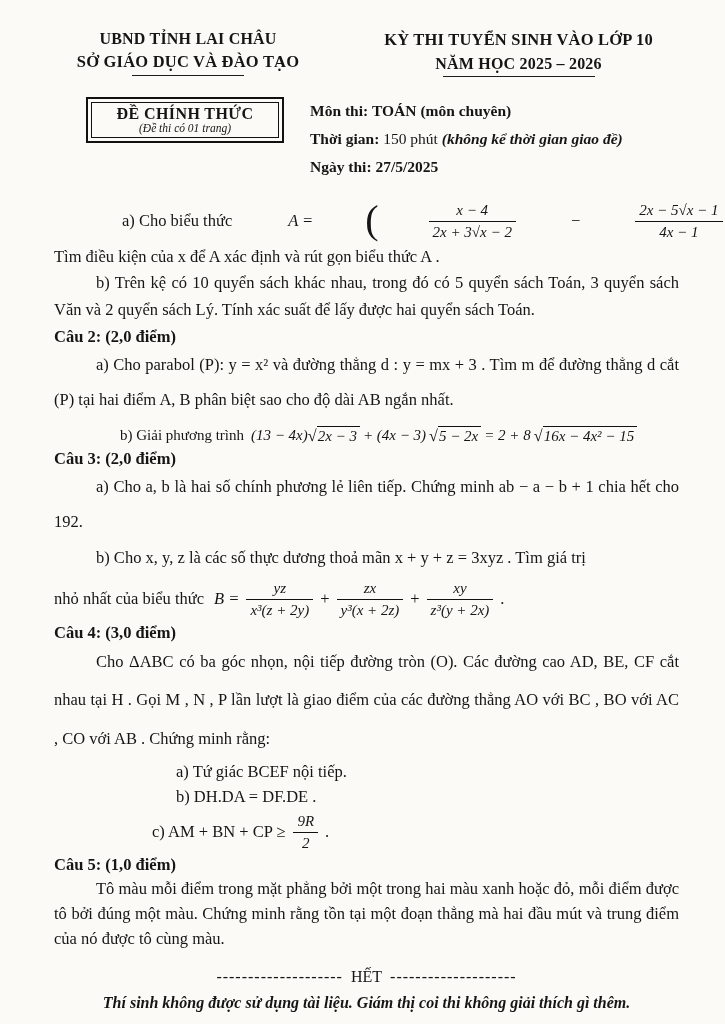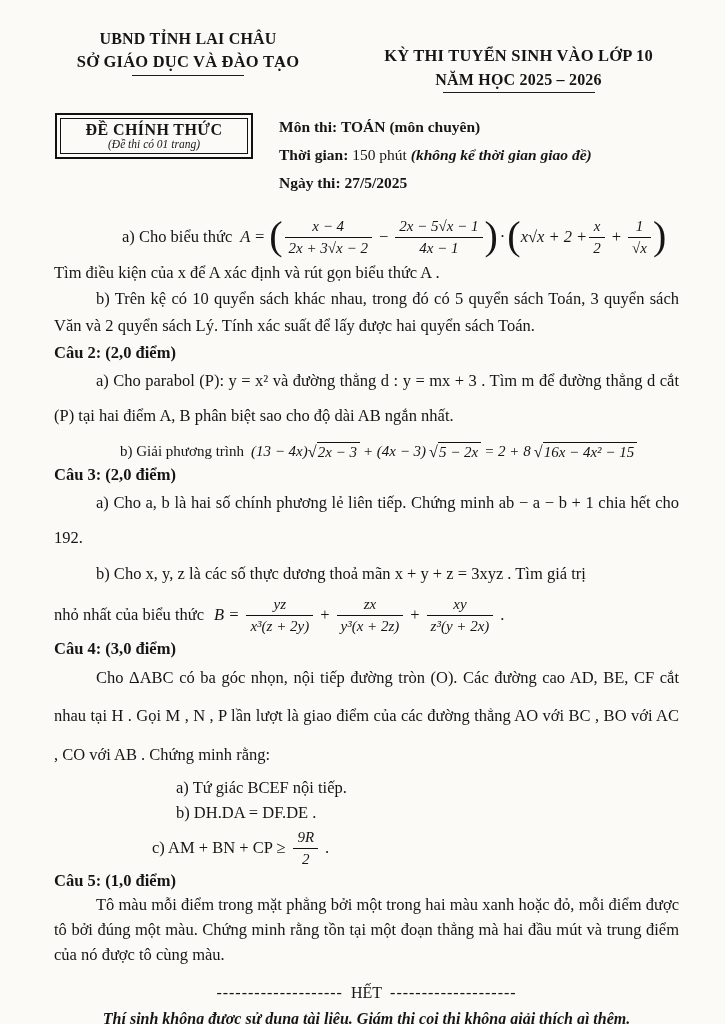--- a/index.html
+++ b/index.html
@@ -16,21 +16,21 @@
   
   .header{display:flex;padding:0 28px 0 36px;}
   .h-left{width:46%;text-align:center;}
   .h-right{width:54%;text-align:center;}
   .h-line1{font-weight:bold;font-size:16px;letter-spacing:.2px;}
   .h-line2{font-weight:bold;font-size:16.5px;margin-top:4px;letter-spacing:.2px;}
   .ubar{height:1.4px;background:#1c1c1c;margin:3px auto 0;}
   .ubar.left{width:112px;}
   .ubar.right{width:152px;}
 
-  .subhead{display:flex;margin-top:20px;padding-left:55px;}
+  .subhead{display:flex;margin-top:20px;padding-left:86px;}
   .official-box{
     border:2px solid #111;padding:3px;width:198px;height:46px;box-sizing:border-box;
     flex:0 0 auto;
   }
   .official-box-inner{
     border:1px solid #111;width:100%;height:100%;box-sizing:border-box;
     display:flex;flex-direction:column;align-items:center;justify-content:center;
   }
   .box-title{font-weight:bold;font-size:16px;letter-spacing:.4px;line-height:1.1;}
   .box-sub{font-style:italic;font-size:11.5px;line-height:1.2;}
@@ -55,21 +55,21 @@
   .frac .den{display:block;padding:1px 4px 0;}
 
   .bigp{font-size:40px;font-weight:300;line-height:.9;position:relative;top:-1px;font-style:normal;}
   .op{margin:0 5px;font-style:normal;}
   .dotop{margin:0 2px;font-style:normal;}
 
   .sqrt{white-space:nowrap;display:inline-block;}
   .sqrt .sign{font-style:normal;font-size:1.08em;}
   .sqrt .radicand{border-top:1.2px solid #111;padding:1px 3px 0 1px;display:inline-block;}
 
-  .q1-formula{margin:6px 0 2px 68px;}
+  .q1-formula{margin:6px 0 2px 68px;gap:48px;}
   .q1-formula .lead{margin-right:8px;font-style:normal;}
   .q2b-line{margin:8px 0 2px 66px;font-size:15px;}
   .q3b-line{margin:4px 0 2px 0;display:flex;align-items:center;}
   .q3b-line .txt{margin-right:10px;}
   .q4-body{line-height:2.35;text-align:justify;}
   .q4-item{margin-left:122px;line-height:1.55;}
   .q4-item-c{margin-left:98px;display:flex;align-items:center;margin-top:2px;}
   .q5-body{line-height:1.5;text-align:justify;margin-top:2px;}
 
   .het-line{display:flex;justify-content:center;align-items:center;margin-top:16px;font-size:16px;}
@@ -82,21 +82,21 @@
 
 <div class="page">
 
   <div class="header">
     <div class="h-left">
       <div class="h-line1">UBND TỈNH LAI CHÂU</div>
       <div class="h-line2">SỞ GIÁO DỤC VÀ ĐÀO TẠO</div>
       <div class="ubar left"></div>
     </div>
     <div class="h-right">
-      <div class="h-line2" style="margin-top:16px;">KỲ THI TUYỂN SINH VÀO LỚP 10</div>
+      <div class="h-line2" style="margin-top:0;">KỲ THI TUYỂN SINH VÀO LỚP 10</div>
       <div class="h-line1" style="margin-top:5px;">NĂM HỌC 2025 – 2026</div>
       <div class="ubar right"></div>
     </div>
   </div>
 
   <div class="subhead">
     <div class="official-box">
       <div class="official-box-inner">
         <div class="box-title">ĐỀ CHÍNH THỨC</div>
         <div class="box-sub">(Đề thi có 01 trang)</div>

